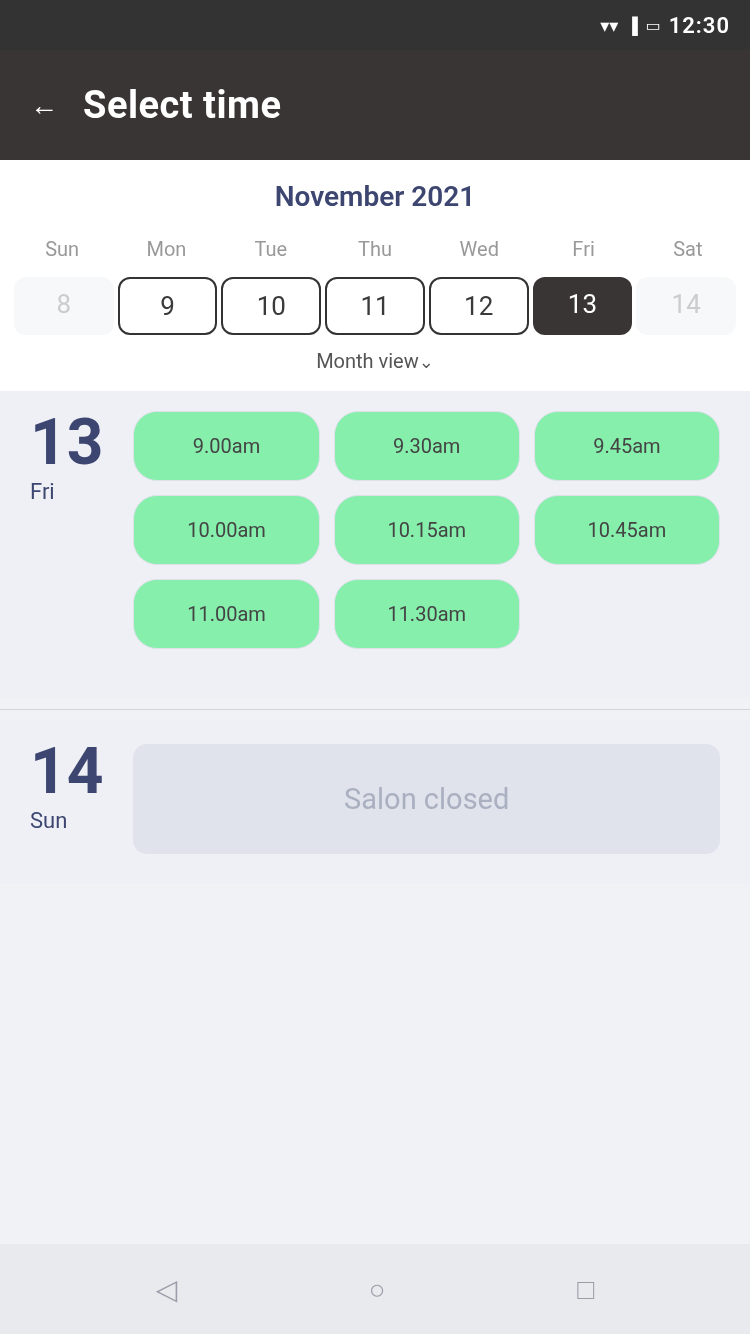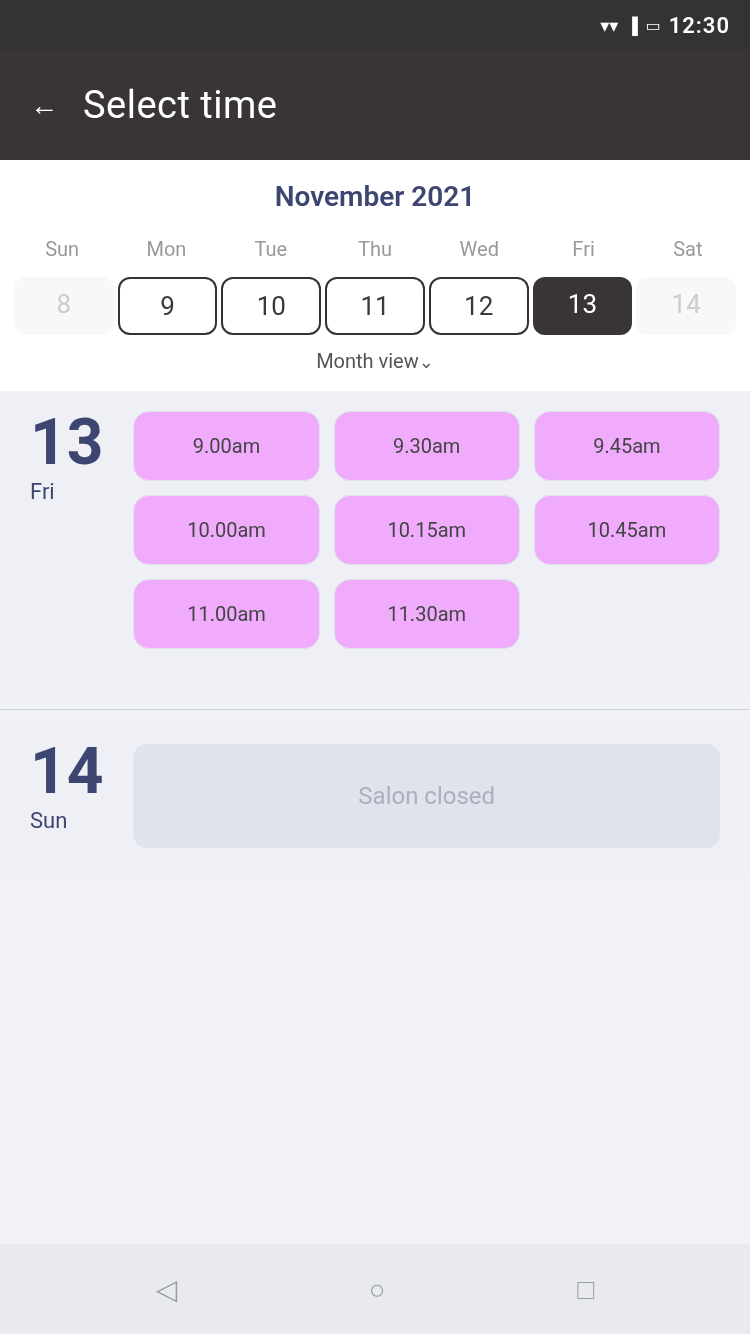--- a/index.html
+++ b/index.html
@@ -56,21 +56,21 @@
       gap: 25px;
     }
     .back-btn {
       color: white;
       font-size: 28px;
       cursor: pointer;
     }
     .header-title {
       color: white;
       font-size: 38px;
-      font-weight: 400;
+      font-weight: 700;
       letter-spacing: 0.5px;
     }
 
     
     .calendar-section {
       background: white;
       padding: 20px 10px 10px;
     }
 
     .month-title {
@@ -165,23 +165,23 @@
       margin-top: 4px;
     }
 
     .time-grid {
       display: grid;
       grid-template-columns: repeat(3, 1fr);
       gap: 14px;
       flex: 1;
     }
     .time-slot {
-      background: #f0abfc;
+      background: #86efac;
       border: 1.5px solid #dde1ea;
-      border-radius: 16px;
+      border-radius: 24px;
       text-align: center;
       padding: 22px 10px;
       font-size: 20px;
       color: #444;
       cursor: pointer;
     }
 
     
     .divider {
       height: 1px;
@@ -199,21 +199,21 @@
       align-items: flex-start;
       gap: 30px;
     }
     .salon-closed-box {
       flex: 1;
       background: #e0e3ec;
       border-radius: 14px;
       text-align: center;
       padding: 38px 20px;
       color: #aab0c0;
-      font-size: 24px;
+      font-size: 29px;
       margin-top: 4px;
     }
 
     
     .bottom-nav {
       background: #e8eaee;
       height: 90px;
       display: flex;
       align-items: center;
       justify-content: space-around;

